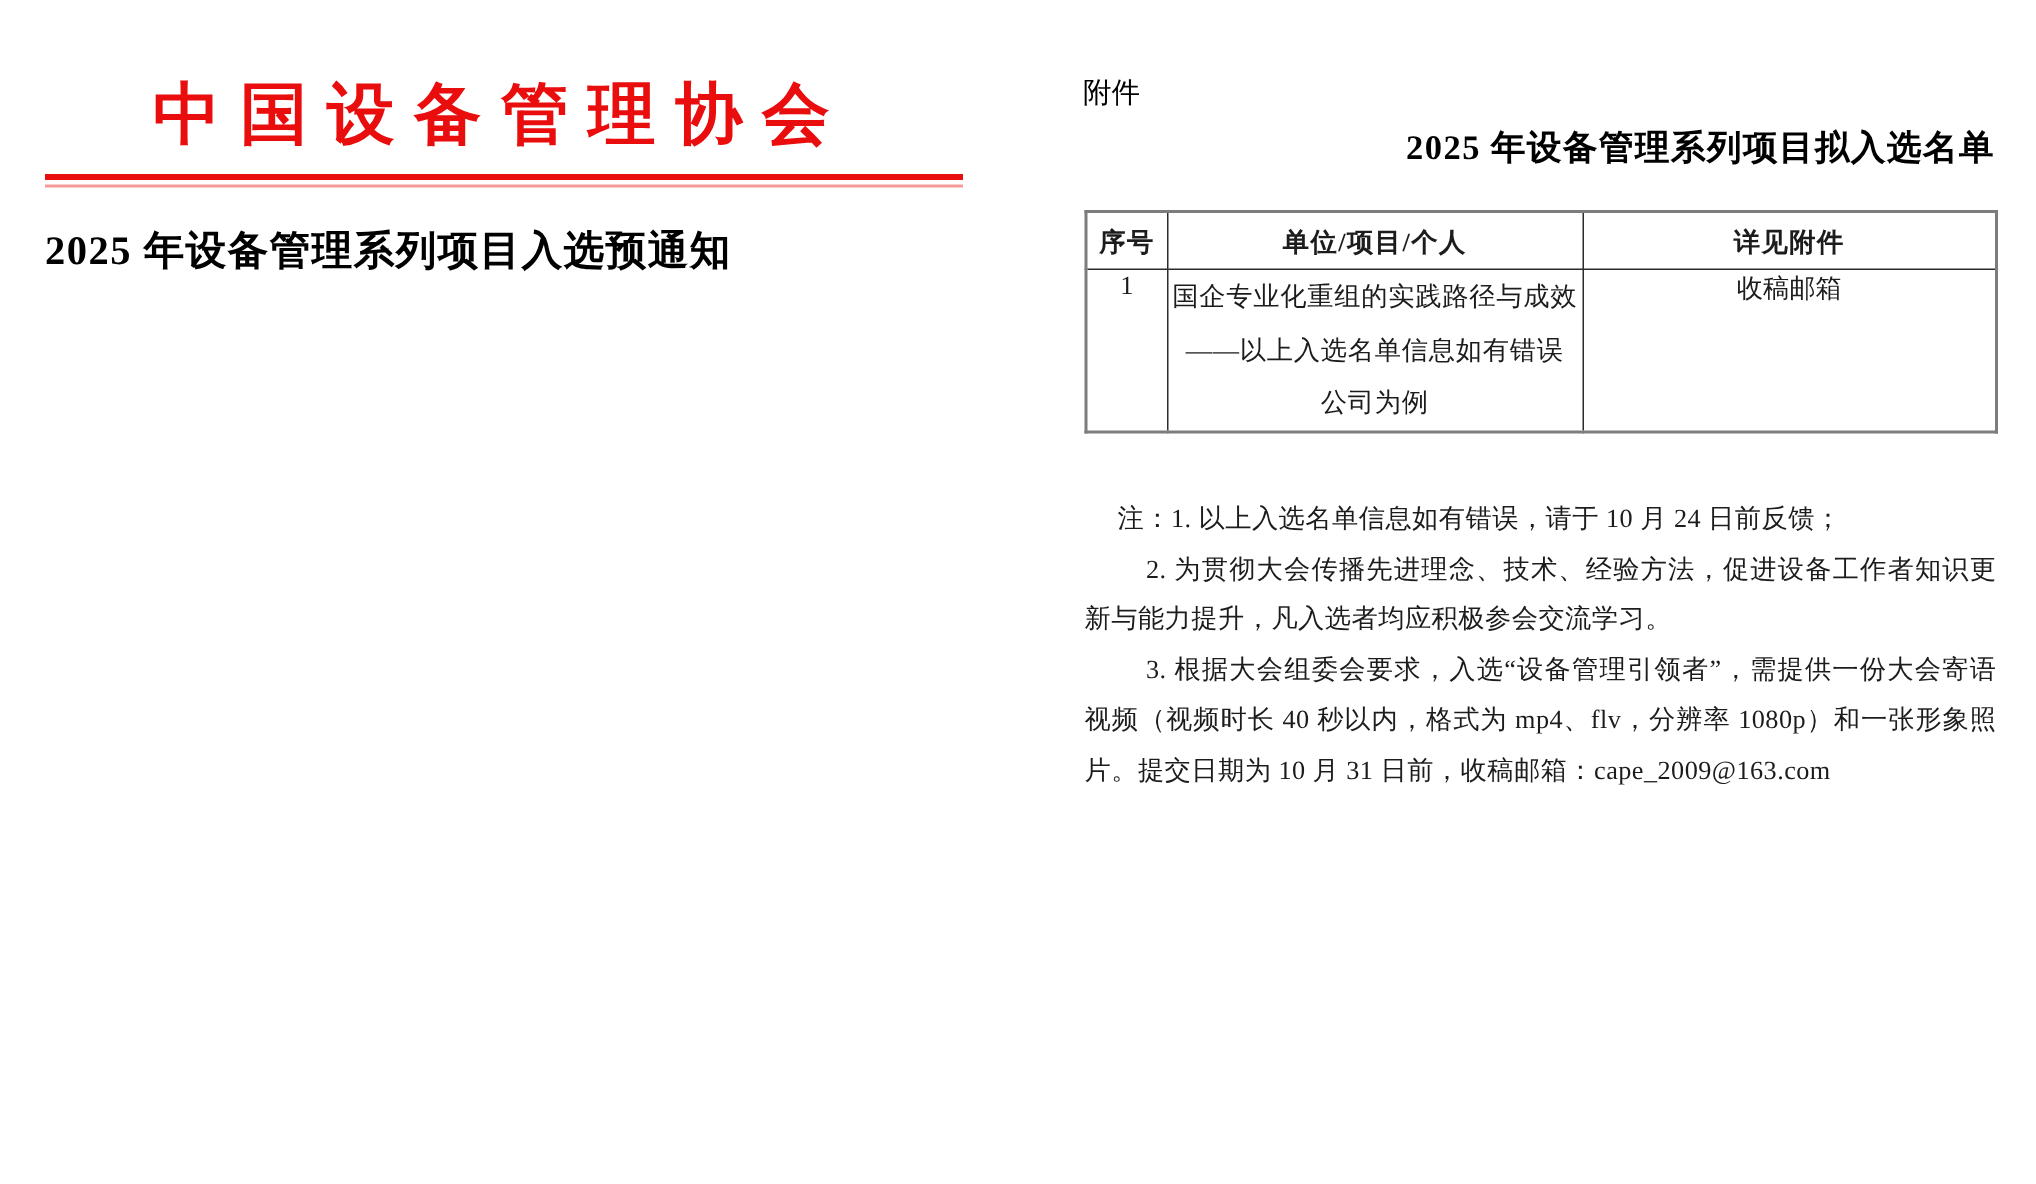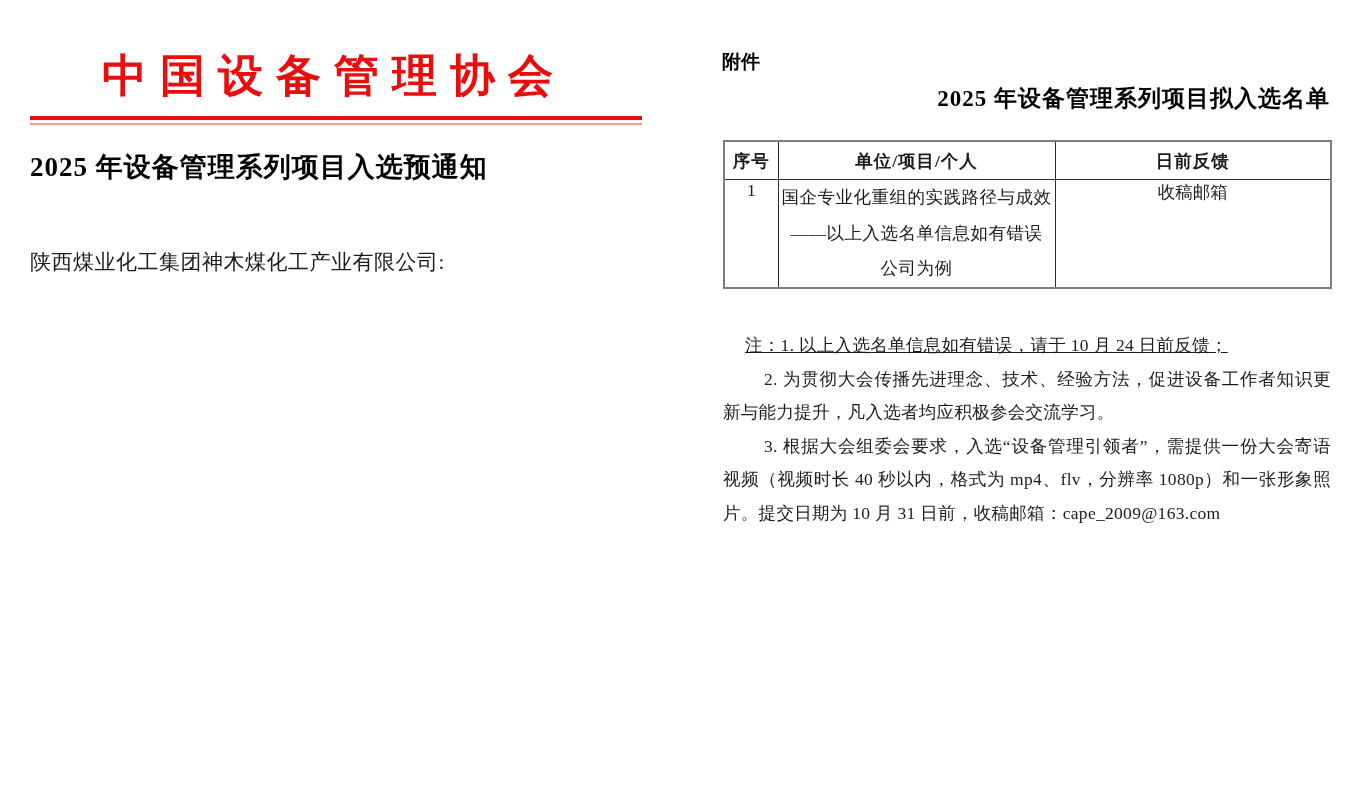--- a/index.html
+++ b/index.html
@@ -21,55 +21,54 @@
   .body-text{
     position:absolute;left:30px;top:241px;width:592px;
     font-size:21px;line-height:43px;text-align:justify;letter-spacing:.5px;
   }
   .body-text p{margin:0;}
   .indent{text-indent:2em;}
   .signature{position:absolute;left:262px;top:666px;width:356px;text-align:center;font-size:20.5px;white-space:nowrap;}
   .sig-date {position:absolute;left:262px;top:708px;width:356px;text-align:center;font-size:20.5px;white-space:nowrap;}
   .seal{position:absolute;left:351px;top:602px;width:160px;height:160px;mix-blend-mode:multiply;opacity:.92;}
   
-  .attach-label{position:absolute;left:722px;top:49px;font-size:19px;font-weight:bold;color:#000;}
+  .attach-label{position:absolute;left:722px;top:49px;font-size:19px;font-weight:normal;color:#000;}
   .right-title{
     position:absolute;left:723px;top:83px;width:607px;text-align:right;
     font-size:23px;font-weight:bold;color:#000;letter-spacing:1px;white-space:nowrap;
   }
   table.sel-table{
     position:absolute;left:723px;top:140px;width:607px;border-collapse:collapse;
     border:2px solid #7d7d7d;font-size:17.5px;table-layout:fixed;
   }
   table.sel-table th,table.sel-table td{border:1px solid #2b2b2b;padding:0;}
   table.sel-table th{height:37px;font-weight:bold;text-align:center;vertical-align:middle;letter-spacing:1px;}
   table.sel-table td{height:104px;vertical-align:top;text-align:center;}
   td.cell-no,td.cell-award{padding-top:11px;}
   td.cell-unit{padding-top:3px;line-height:35.5px;white-space:pre-line;letter-spacing:.5px;}
   .notes{
     position:absolute;left:723px;top:329px;width:608px;
     font-size:17.5px;line-height:33.5px;text-align:justify;letter-spacing:.3px;
   }
   .notes p{margin:0;}
-  .note-first{text-indent:22px;text-decoration:underline;}
+  .note-first{text-indent:22px;}
   .note-rest{text-indent:41px;}
 </style>
 </head>
 <body>
 
 <div class="canvas">
 
   <div>
     <div class="org-title">中国设备管理协会</div>
     <div class="red-rule-thick"></div>
     <div class="red-rule-thin"></div>
     <div class="doc-title">2025 年设备管理系列项目入选预通知</div>
 
     <div class="body-text">
-      <p>陕西煤业化工集团神木煤化工产业有限公司:</p>
     </div>
 
     <div class="signature">中国设备管理协会专家工作委员会</div>
     <div class="sig-date">2025 年 10 月 13 日</div>
 
     <svg class="seal" viewBox="0 0 160 160" aria-hidden="true">
       <circle cx="80" cy="80" r="73" fill="none" stroke="#dd1414" stroke-width="5.5"></circle>
       <polygon fill="#dd1414" points="80,45 87.6,67.5 111.4,67.8 92.4,82.0 99.4,104.7 80,91 60.6,104.7 67.6,82.0 48.6,67.8 72.4,67.5"></polygon>
       <path id="sealTopArc" d="M 32.5 113.3 A 58 58 0 1 1 127.5 113.3" fill="none"></path>
       <text font-size="20" font-weight="bold" fill="#dd1414" letter-spacing="10">
@@ -89,21 +88,21 @@
     <table class="sel-table">
       <colgroup>
         <col style="width:54px">
           <col style="width:277px">
           <col style="width:276px">
       </colgroup>
       <thead>
         <tr>
           <th>序号</th>
           <th>单位/项目/个人</th>
-          <th>日前反馈</th>
+          <th>详见附件</th>
         </tr>
       </thead>
       <tbody>
         <tr>
           <td class="cell-no">1</td>
           <td class="cell-unit">国企专业化重组的实践路径与成效
 ——以上入选名单信息如有错误
 公司为例</td>
           <td class="cell-award">收稿邮箱</td>
         </tr>

